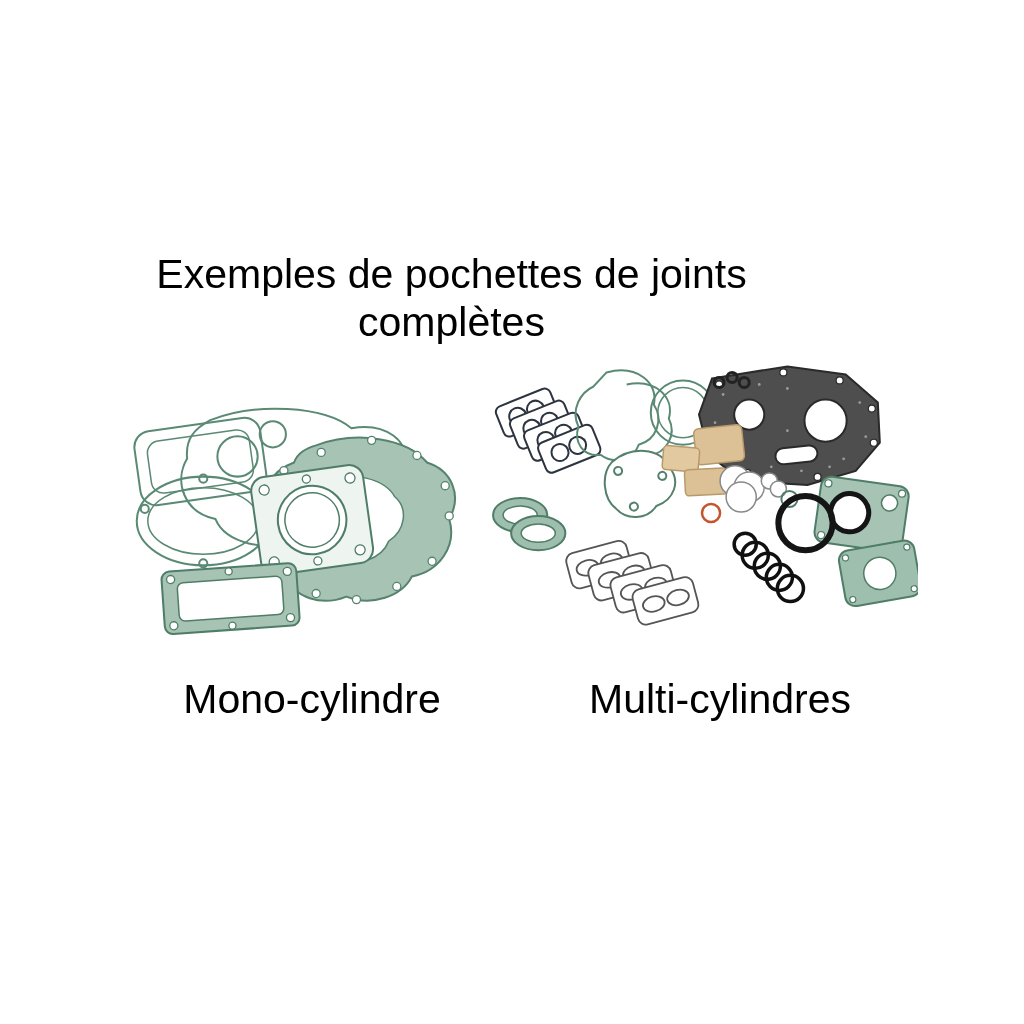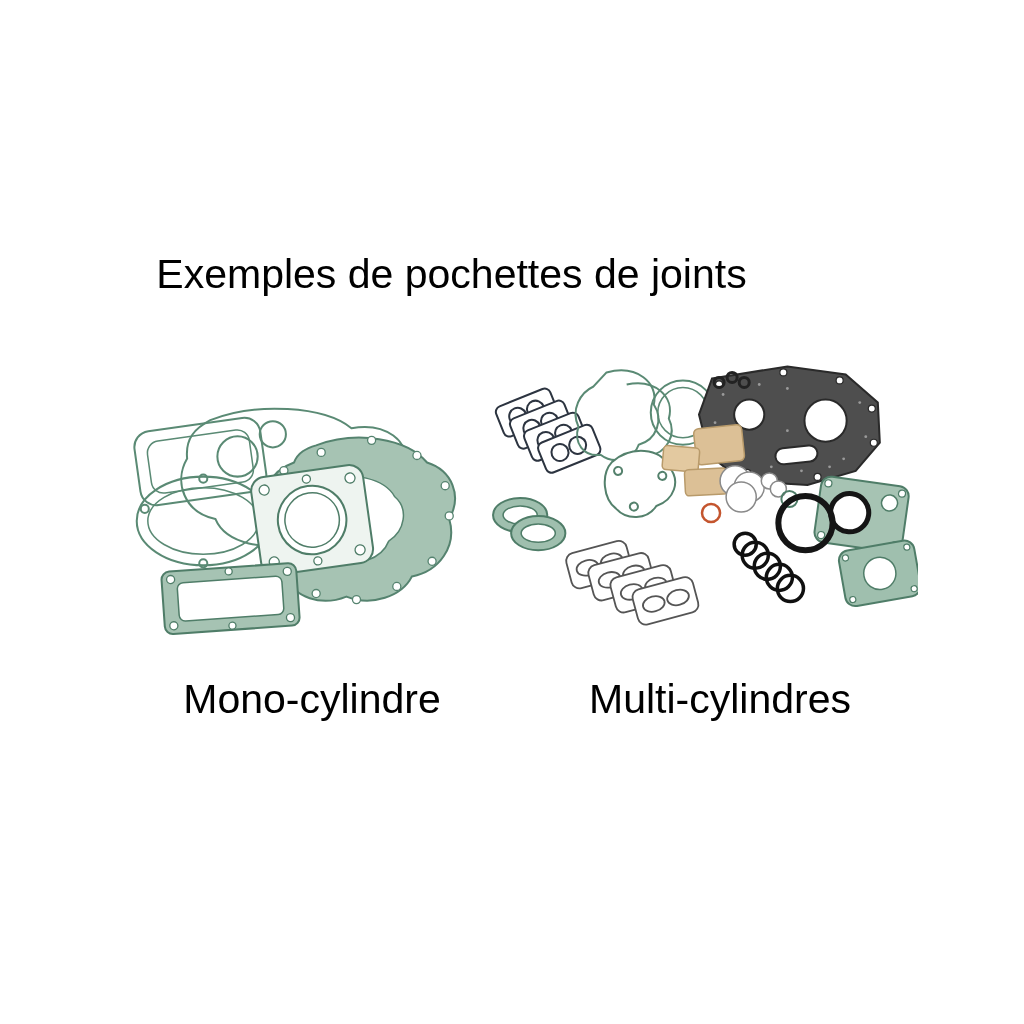--- a/index.html
+++ b/index.html
@@ -34,20 +34,21 @@
   #caption-mono{left:108px;width:408px;}
   #caption-multi{left:516px;width:408px;}
 </style>
 </head>
 <body>
 
 <div class="canvas">
 
   <div class="title">
     <span>Exemples de pochettes de joints</span><br>
+    <span>complètes</span>
   </div>
 
   <svg id="mono-illustration" class="illustration" viewBox="0 0 360 250" xmlns="http://www.w3.org/2000/svg">
 
     <g fill="#ffffff" stroke="#5a8a74" stroke-width="2">
       <path d="M95,22 C140,4 208,8 235,30 C268,24 295,42 288,70 C300,94 285,120 258,124 C245,144 210,150 185,140 C150,154 110,144 100,120 C70,114 58,84 72,60 C70,40 80,30 95,22 Z"></path>
       <circle cx="122" cy="58" r="20" fill="none"></circle>
       <circle cx="157" cy="36" r="13" fill="none"></circle>
     </g>
 

